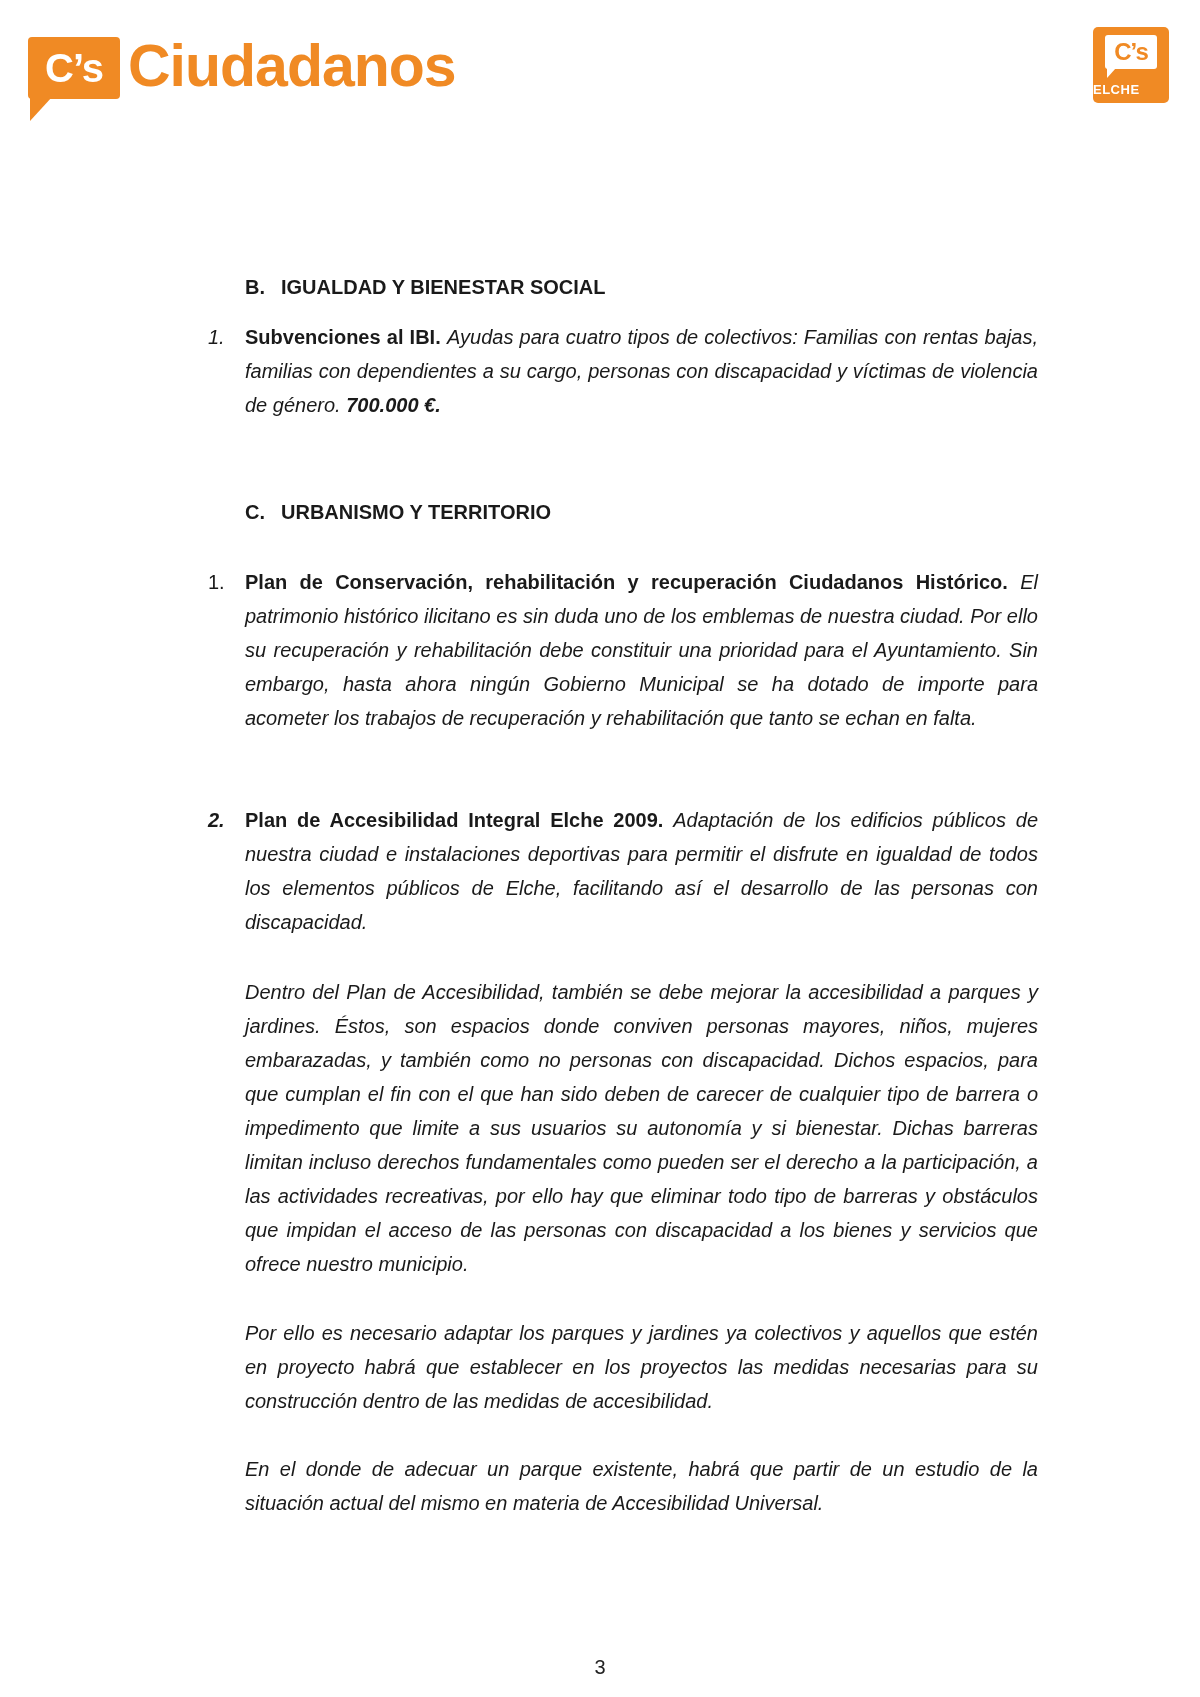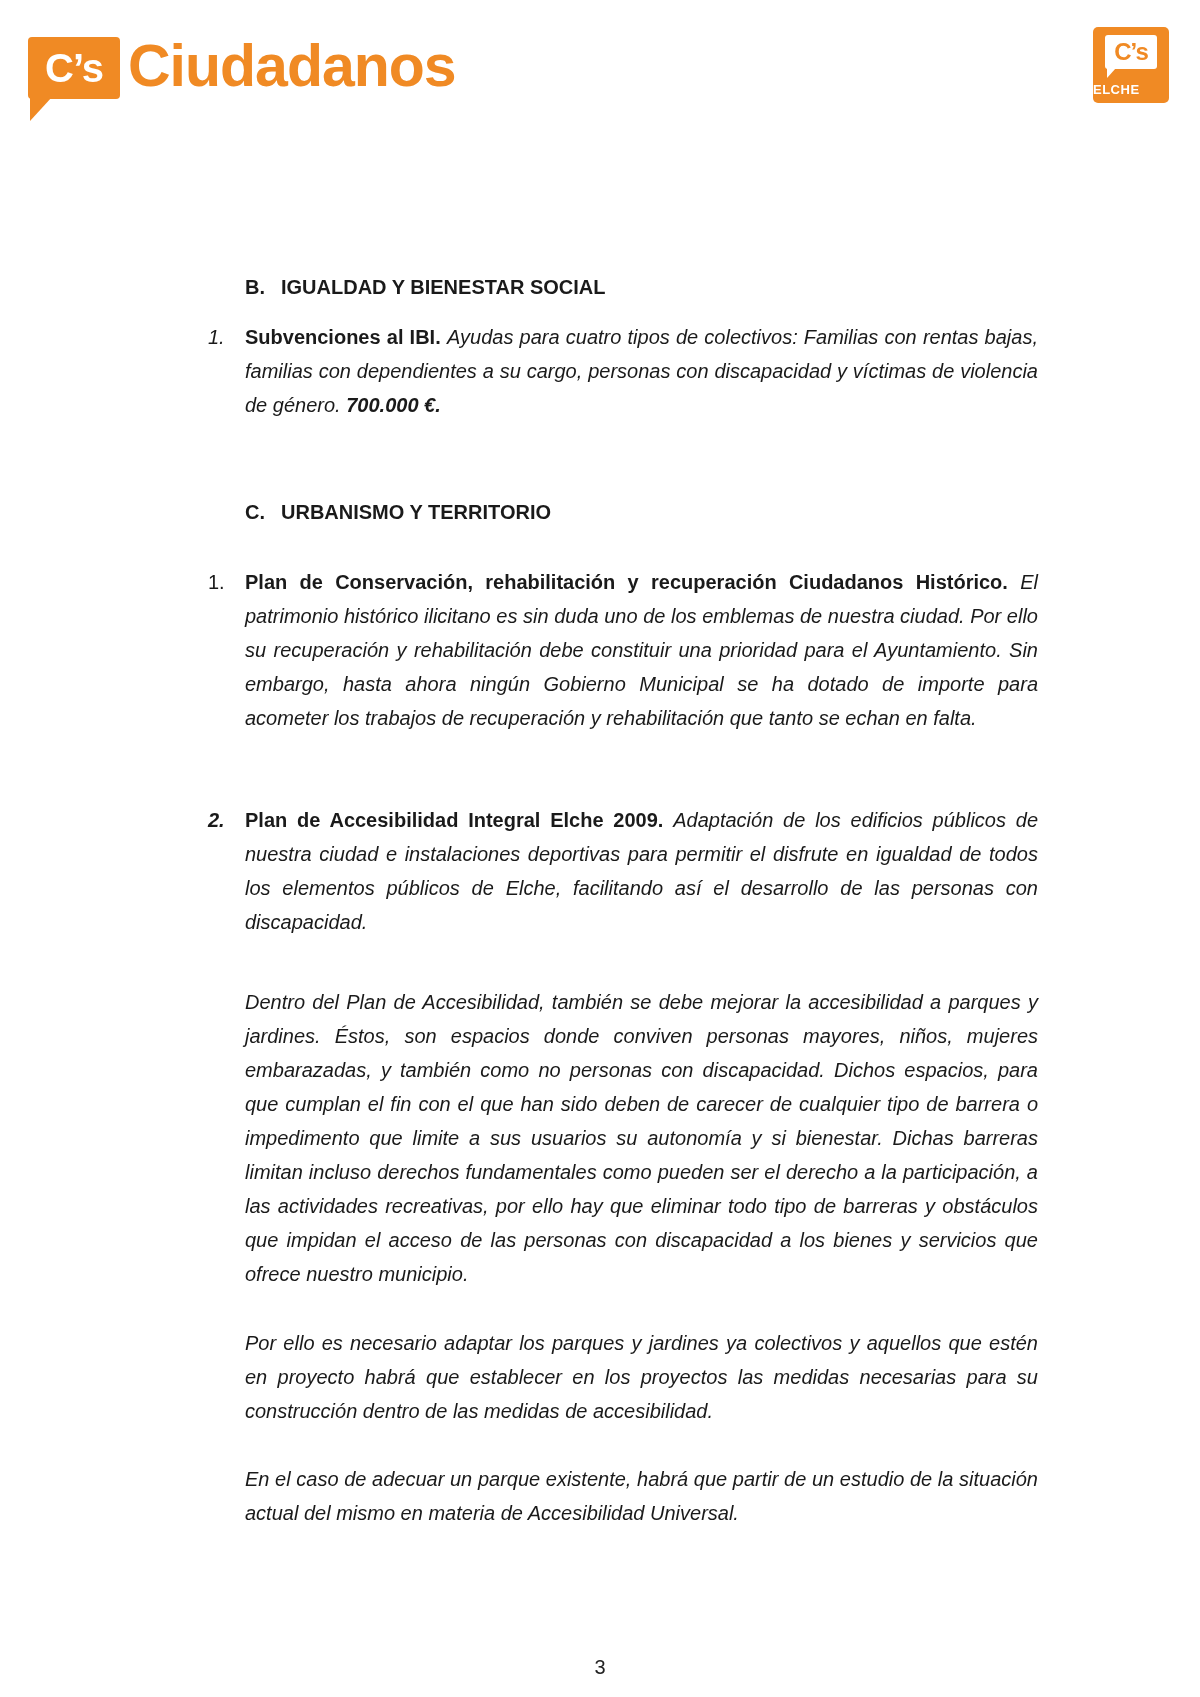--- a/index.html
+++ b/index.html
@@ -25,21 +25,21 @@
 
     .item { position: absolute; left: 208px; width: 830px; font-size: 20px; line-height: 34px; text-align: justify; }
     .item .num { position: absolute; left: 0; top: 0; width: 38px; }
     .item .body { margin-left: 37px; }
     .num.italic { font-style: italic; }
     .num.bold { font-weight: bold; font-style: italic; }
     .b { font-weight: bold; font-style: normal; }
     .i { font-style: italic; }
     .bi { font-weight: bold; font-style: italic; }
 
-    .para { position: absolute; left: 245px; width: 793px; font-size: 20px; line-height: 34px; font-style: italic; text-align: justify; margin-top: 10px; }
+    .para { position: absolute; left: 245px; width: 793px; font-size: 20px; line-height: 34px; font-style: italic; text-align: justify; }
 
     .page-number { position: absolute; left: 0; width: 1200px; top: 1656px; text-align: center; font-size: 20px; color: #222; }
   </style>
 </head>
 <body>
 
 <div class="logo-main">
   <div class="logo-bubble">
     <span class="logo-bubble-text">C’s</span>
   </div>
@@ -83,15 +83,15 @@
   <div class="body">
     <span class="b">Plan de Accesibilidad Integral Elche 2009.</span>
     <span class="i">Adaptación de los edificios públicos de nuestra ciudad e instalaciones deportivas para permitir el disfrute en igualdad de todos los elementos públicos de Elche, facilitando así el desarrollo de las personas con discapacidad.</span>
   </div>
 </div>
 
 <div class="para" style="top:975px;">Dentro del Plan de Accesibilidad, también se debe mejorar la accesibilidad a parques y jardines. Éstos, son espacios donde conviven personas mayores, niños, mujeres embarazadas, y también como no personas con discapacidad. Dichos espacios, para que cumplan el fin con el que han sido deben de carecer de cualquier tipo de barrera o impedimento que limite a sus usuarios su autonomía y si bienestar. Dichas barreras limitan incluso derechos fundamentales como pueden ser el derecho a la participación, a las actividades recreativas, por ello hay que eliminar todo tipo de barreras y obstáculos que impidan el acceso de las personas con discapacidad a los bienes y servicios que ofrece nuestro municipio.</div>
 
 <div class="para" style="top:1316px;">Por ello es necesario adaptar los parques y jardines ya colectivos y aquellos que estén en proyecto habrá que establecer en los proyectos las medidas necesarias para su construcción dentro de las medidas de accesibilidad.</div>
 
-<div class="para" style="top:1452px;">En el caso de adecuar un parque existente, habrá que partir de un estudio de la situación actual del mismo en materia de Accesibilidad Universal.</div>
+<div class="para" style="top:1452px;">En el donde de adecuar un parque existente, habrá que partir de un estudio de la situación actual del mismo en materia de Accesibilidad Universal.</div>
 
 <div class="page-number">3</div>
 
 </body></html>

